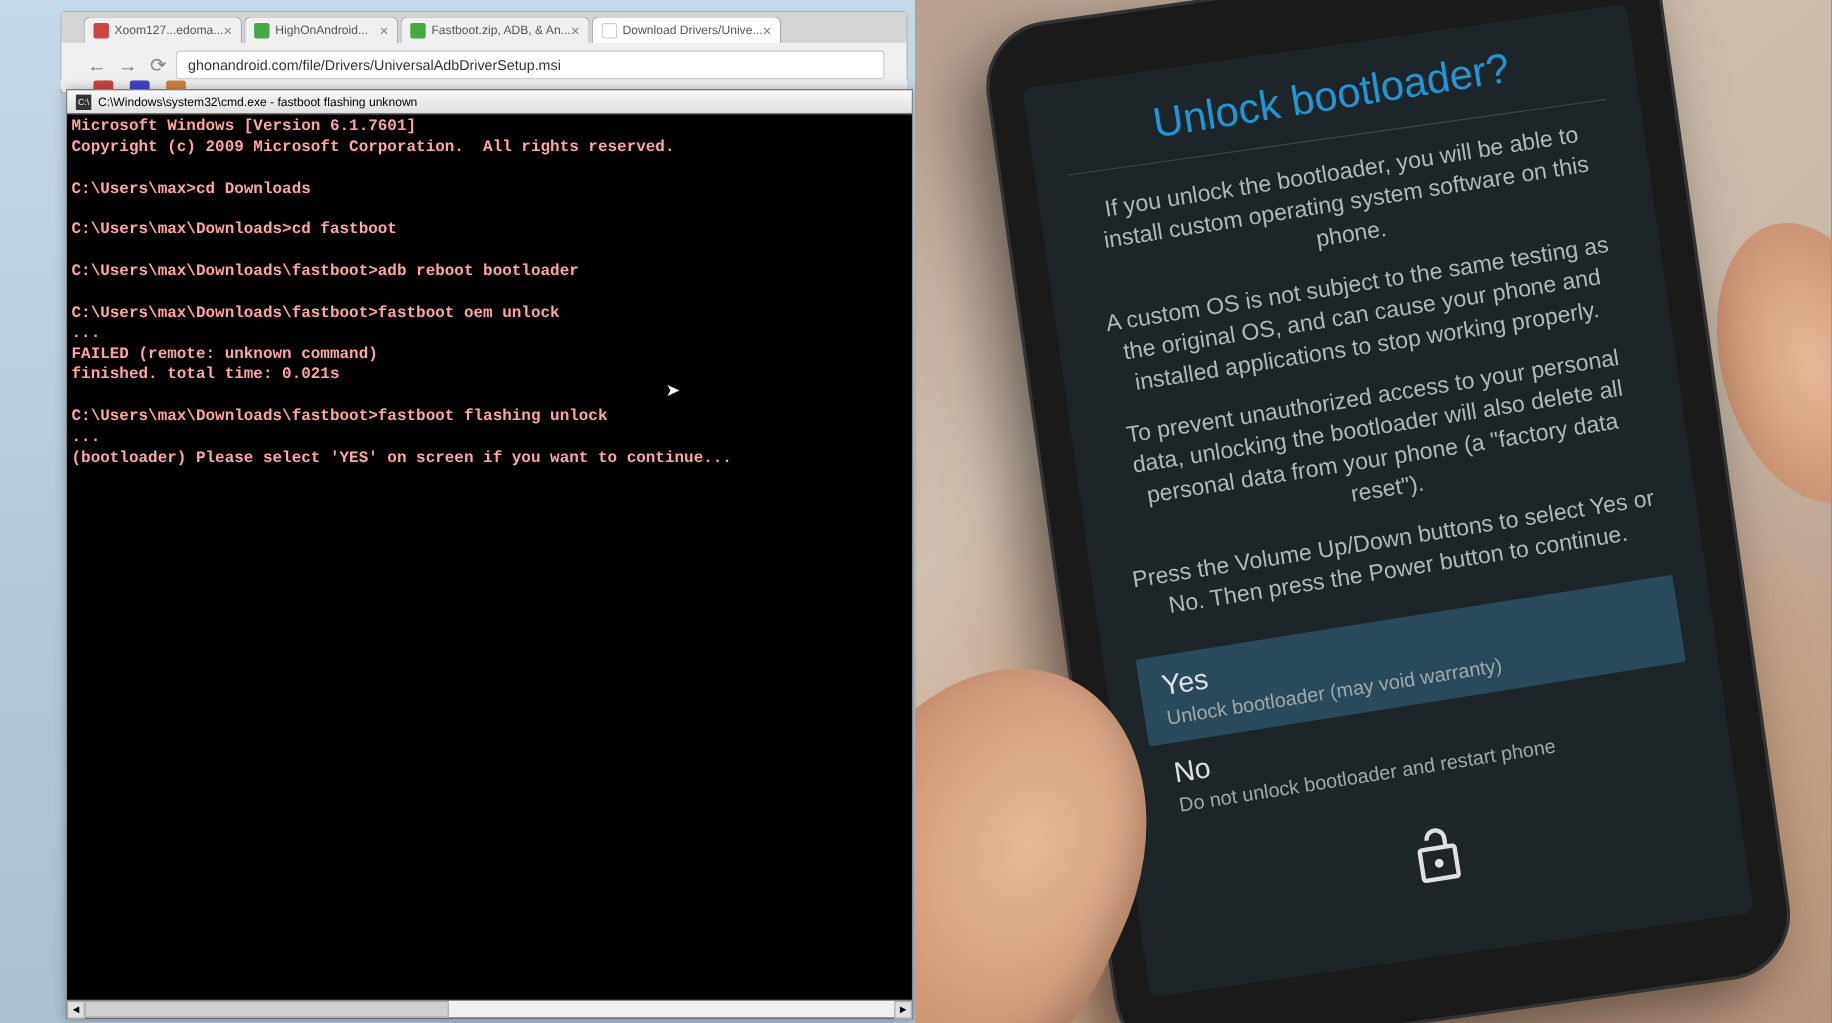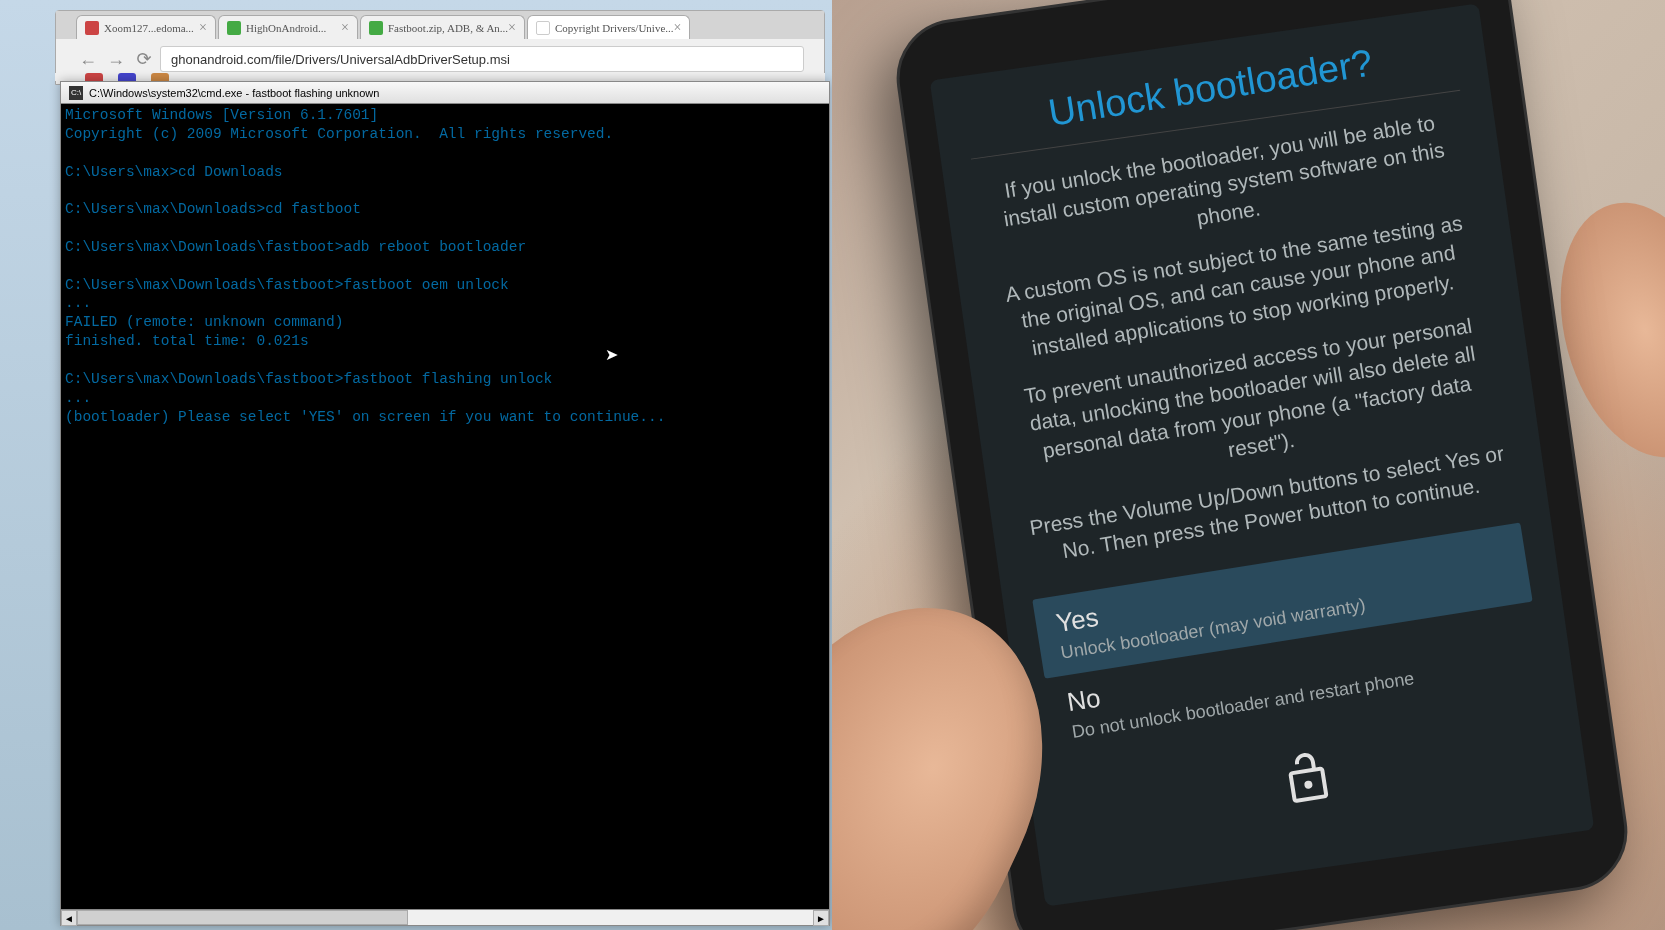--- a/index.html
+++ b/index.html
@@ -71,21 +71,20 @@
       margin-right: 2px;
       font-size: 11px;
       color: #555;
       display: flex;
       align-items: center;
       height: 24px;
       min-width: 140px;
       max-width: 180px;
       overflow: hidden;
       white-space: nowrap;
-      font-family: Liberation Serif, serif;
     }
     .tab-favicon {
       width: 14px;
       height: 14px;
       margin-right: 5px;
       background: #888;
       border-radius: 2px;
       flex-shrink: 0;
     }
     .tab-close {
@@ -170,24 +169,25 @@
       margin-right: 6px;
       display: flex;
       align-items: center;
       justify-content: center;
       font-size: 8px;
       color: #fff;
     }
     .cmd-content {
       font-family: 'Consolas', 'Courier New', monospace;
       font-size: 14.5px;
-      color: #0369a1;
+      color: #fca5a5;
       padding: 2px 4px;
       line-height: 1.3;
       white-space: pre;
+      font-weight: bold;
     }
     .cmd-scrollbar {
       position: absolute;
       bottom: 0;
       left: 0;
       right: 0;
       height: 16px;
       background: #f0f0f0;
       border-top: 1px solid #888;
       display: flex;
@@ -355,21 +355,21 @@
         <span>HighOnAndroid...</span>
         <span class="tab-close">×</span>
       </div>
       <div class="tab">
         <span class="tab-favicon" style="background:#4a4"></span>
         <span>Fastboot.zip, ADB, &amp; An...</span>
         <span class="tab-close">×</span>
       </div>
       <div class="tab active">
         <span class="tab-favicon" style="background:#fff;border:1px solid #ccc"></span>
-        <span>Copyright Drivers/Unive...</span>
+        <span>Download Drivers/Unive...</span>
         <span class="tab-close">×</span>
       </div>
     </div>
     <div class="address-bar-row">
       <div class="nav-btn">←</div>
       <div class="nav-btn">→</div>
       <div class="nav-btn">⟳</div>
       <div class="address-bar">
         <span>ghonandroid.com/file/Drivers/UniversalAdbDriverSetup.msi</span>
       </div>

